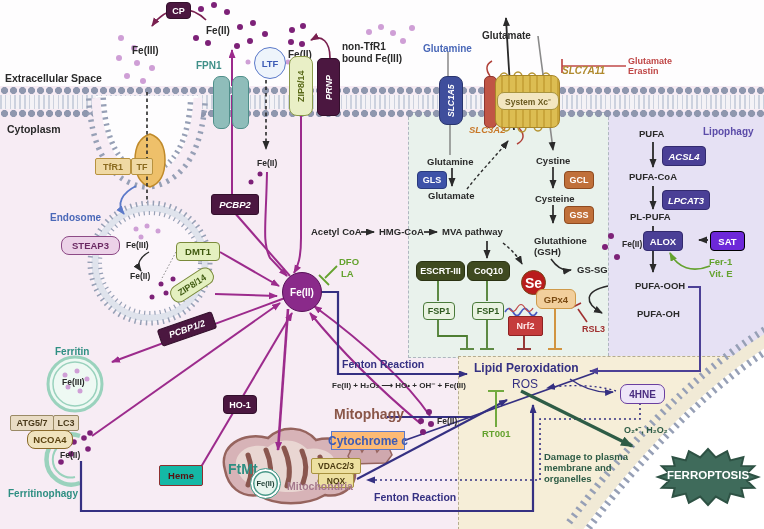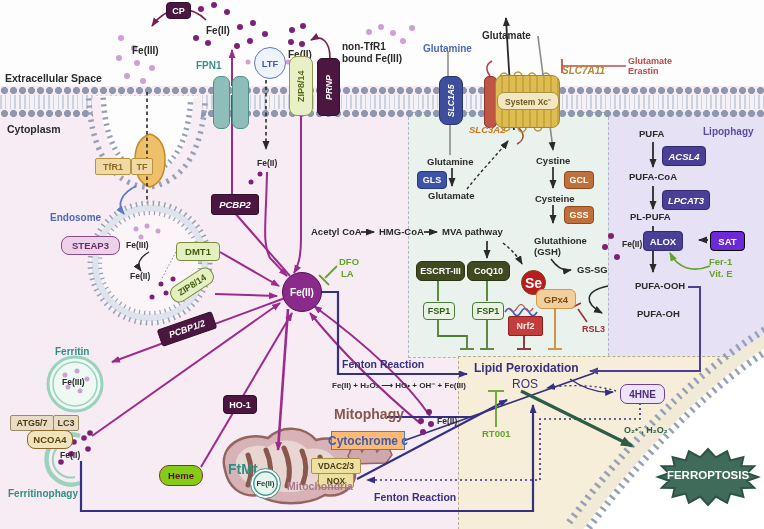--- a/index.html
+++ b/index.html
@@ -313,21 +313,21 @@
   <div class="bx it" style="left:158px;top:320px;width:56px;height:16px;background:#4b1740;border-color:#33102c;color:#fff;border-radius:3px;transform:rotate(-19deg);font-size:9px">PCBP1/2</div>
 
   <div class="lb" style="left:55px;top:346px;color:#2e8f82;font-size:10px">Ferritin</div>
   <div class="lb" style="left:62px;top:378px;font-size:8.5px">Fe(III)</div>
   <div class="bx" style="left:10px;top:415px;width:42px;height:14px;background:#e9dcc4;border-color:#9a8a66;color:#4a3a1a;font-size:9px;border-radius:2px">ATG5/7</div>
   <div class="bx" style="left:53px;top:415px;width:24px;height:14px;background:#e9dcc4;border-color:#9a8a66;color:#4a3a1a;font-size:9px;border-radius:2px">LC3</div>
   <div class="bx" style="left:27px;top:430px;width:44px;height:17px;background:#f0e3bd;border-color:#8a6a2a;color:#5a4210;border-radius:8px">NCOA4</div>
   <div class="lb" style="left:60px;top:451px;font-size:8.5px">Fe(II)</div>
   <div class="lb" style="left:8px;top:488px;color:#2e8f82;font-size:10px">Ferritinophagy</div>
 
-  <div class="bx" style="left:159px;top:465px;width:42px;height:19px;background:#84cc16;border-color:#8e2f2f;color:#571212;border-radius:10px">Heme</div>
+  <div class="bx" style="left:159px;top:465px;width:42px;height:19px;background:#14b8a6;border-color:#8e2f2f;color:#571212;border-radius:2px">Heme</div>
   <div class="bx" style="left:223px;top:395px;width:32px;height:17px;background:#4b1740;border-color:#33102c;color:#fff;font-size:9px">HO-1</div>
   <div class="lb" style="left:334px;top:406px;color:#8a5648;font-size:14px">Mitophagy</div>
   <div class="lb" style="left:437px;top:417px;font-size:8.5px">Fe(II)</div>
   <div class="bx" style="left:331px;top:431px;width:72px;height:17px;background:#fdba74;border-color:#5b79c9;color:#3d5bb5;border-radius:0;font-size:12px">Cytochrome c</div>
   <div class="lb" style="left:228px;top:461px;color:#2e8f82;font-size:14px">FtMt</div>
   <div class="bx" style="left:250px;top:468px;width:29px;height:29px;border-radius:50%;background:#e8f5ef;border-color:#4a9a8a;color:#1a3a30;font-size:7.5px;box-shadow:inset 0 0 0 2px #fff, inset 0 0 0 3.5px #4a9a8a">Fe(II)</div>
   <div class="bx" style="left:311px;top:458px;width:48px;height:14px;background:#ede0a0;border-color:#a8923f;color:#4a3a10;font-size:8.5px;border-radius:2px">VDAC2/3</div>
   <div class="bx" style="left:318px;top:473px;width:34px;height:13px;background:#ede0a0;border-color:#a8923f;color:#4a3a10;font-size:8.5px;border-radius:2px">NOX</div>
   <div class="lb" style="left:287px;top:480px;color:#a5788c;font-size:10.5px">Mitochondria</div>
 
@@ -368,14 +368,15 @@
   <div class="lb" style="left:637px;top:309px">PUFA-OH</div>
 
   <div class="lb" style="left:342px;top:358px;color:#353082;font-size:10.5px">Fenton Reaction</div>
   <div class="lb" style="left:332px;top:381px;font-size:8px;font-weight:700">Fe(II) + H₂O₂  ⟶  HO• + OH⁻ + Fe(III)</div>
   <div class="lb" style="left:474px;top:362px;color:#353082;font-size:12px;font-weight:700">Lipid Peroxidation</div>
   <div class="lb" style="left:512px;top:378px;color:#353082;font-size:12px;font-weight:400">ROS</div>
   <div class="lb" style="left:482px;top:429px;color:#64a22e">RT001</div>
   <div class="lb" style="left:374px;top:491px;color:#353082;font-size:10.5px">Fenton Reaction</div>
   <div class="bx" style="left:620px;top:384px;width:43px;height:18px;background:#eee6f8;border-color:#6a3fa0;color:#4a2d80;border-radius:7px;font-size:10px">4HNE</div>
   <div class="lb" style="left:624px;top:425px;color:#2e5c46;font-size:9px">O₂•⁻, H₂O₂</div>
+  <div class="lb" style="left:544px;top:452px;width:98px;color:#2e5c46;white-space:normal">Damage to plasma membrane and organelles</div>
   <div class="lb" style="left:660px;top:469px;width:96px;text-align:center;color:#fff;font-size:11.5px;font-weight:700">FERROPTOSIS</div>
 </div>
 
 </body></html>

